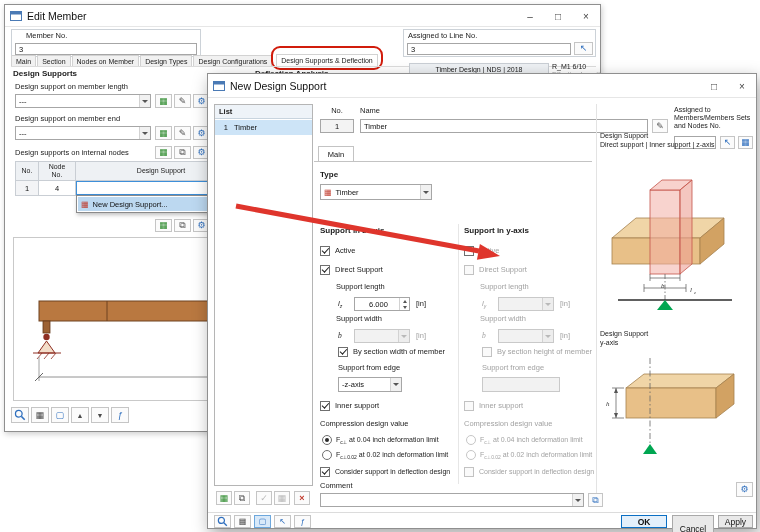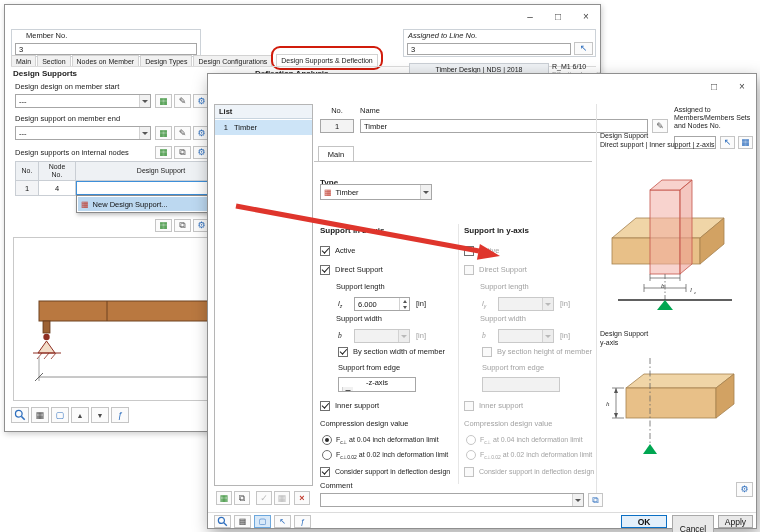--- a/index.html
+++ b/index.html
@@ -9,21 +9,21 @@
 .tb{position:absolute;left:0;top:0;right:0;background:#fff;border-bottom:1px solid #e6e6e6;display:flex;align-items:center;padding-left:5px;gap:5px;}
 .ttl{font-size:10.5px;color:#111;white-space:nowrap;}
 .wb{display:flex;position:absolute;right:0;top:0;}
 .wbtn{width:28px;display:flex;align-items:center;justify-content:center;font-size:10px;color:#444;}
 .lb{position:absolute;white-space:nowrap;color:#1b1b1b;font-size:7.5px;line-height:1.15;}
 .f7{font-size:7px;}.f8{font-size:8px;}
 .sb{font-weight:bold;}
 .dm{color:#a2a2a2;}
 .fld{position:absolute;background:#fff;border:1px solid #a6a6a6;font-size:7.5px;color:#111;display:flex;align-items:center;padding:0 3px;overflow:hidden;}
 .fld .val{flex:1;white-space:nowrap;}
-.fld.rt .val{text-align:left;}
+.fld.rt .val{text-align:center;}
 .fld.ds{background:#f2f2f2;border-color:#c9c9c9;color:#a6a6a6;}
 .fld.sel{border-color:#3d8fd9;}
 .arr{width:11px;align-self:stretch;display:flex;align-items:center;justify-content:center;background:#f1f1f1;border-left:1px solid #d2d2d2;margin-right:-3px;}
 .arr::after{content:"";border:3px solid transparent;border-top:3.5px solid #555;margin-top:3px;}
 .ds .arr{background:#ededed;}
 .ds .arr::after{border-top-color:#b9b9b9;}
 .spin{width:10px;margin-right:-3px;align-self:stretch;display:flex;flex-direction:column;border-left:1px solid #d2d2d2;}
 .spin i{flex:1;display:flex;align-items:center;justify-content:center;}
 .spin .su::after{content:"";border:2.5px solid transparent;border-bottom:3px solid #555;margin-top:-2px;}
 .spin .sd::after{content:"";border:2.5px solid transparent;border-top:3px solid #555;margin-bottom:-2px;}
@@ -48,34 +48,41 @@
 .td{position:absolute;background:#fff;border:1px solid #c9ced4;font-size:7.5px;display:flex;align-items:center;justify-content:center;color:#111;}
 .td.hd{background:#f3f4f6;}
 .ss{font-size:5px;vertical-align:-1.5px;}
 .sep{position:absolute;background:#dcdcdc;}
 svg text{font-family:"Liberation Serif",serif;}
 </style>
 </head>
 <body>
 
 <div class="win" style="left:4px;top:4px;width:597px;height:428px;box-shadow:1px 2px 6px rgba(0,0,0,.2);">
+  <div class="tb" style="height:22px;">
+    <svg width="12" height="12">
+        <rect x="0.5" y="1.5" width="11" height="9" fill="#fff" stroke="#4a7ab5"></rect>
+        <rect x="0.5" y="1.5" width="11" height="3" fill="#4a7ab5"></rect>
+      </svg>
+    <span class="ttl">Edit Member</span>
+  </div>
   <div class="wb" style="height:22px;">
     <span class="wbtn">–</span>
     <span class="wbtn">□</span>
     <span class="wbtn">×</span>
   </div>
 
   <div class="grp" style="left:6px;top:24px;width:190px;height:28px;">
     <span class="lb" style="left:4px;top:2px;padding-left:10px;">Member No.</span>
     <div class="fld" style="left:3px;top:13px;width:182px;height:12px;">
         <span class="val">3</span>
       </div>
   </div>
   <div class="grp" style="left:398px;top:24px;width:193px;height:28px;">
-    <span class="lb" style="left:4px;top:2px;font-style:italic;">Assigned to Line No.</span>
+    <span class="lb" style="left:4px;top:2px;">Assigned to Line No.</span>
     <div class="fld" style="left:3px;top:13px;width:164px;height:12px;">
         <span class="val">3</span>
       </div>
     <div class="ibtn bl" style="left:170px;top:12px;width:19px;height:13px;">
         <span>↖</span>
       </div>
   </div>
 
   <div class="tabs" style="left:6px;top:44px;height:18px;">
     <span class="tab">Main</span>
@@ -88,21 +95,21 @@
   <div class="sep" style="left:6px;top:61px;width:585px;height:1px;"></div>
 
   <span class="lb sb f8" style="left:8px;top:64px;">Design Supports</span>
   <span class="lb sb f8" style="left:250px;top:64px;">Deflection Analysis</span>
   <div class="th" style="left:404px;top:58px;width:140px;height:14px;font-size:7px;">
       <span>Timber Design | NDS | 2018</span>
     </div>
   <span class="lb f7" style="left:547px;top:58px;">R_M1 6/10</span>
   <span class="lb f7 dm" style="left:547px;top:66px;">Effective Lengths</span>
 
-  <span class="lb" style="left:10px;top:78px;">Design design on member start</span>
+  <span class="lb" style="left:10px;top:78px;">Design support on member length</span>
   <div class="fld" style="left:10px;top:89px;width:136px;height:14px;">
     <span class="val">---</span>
       <span class="arr"></span>
   </div>
   <div class="ibtn g" style="left:150px;top:89px;width:17px;height:14px;">
       <span>▦</span>
     </div>
   <div class="ibtn dk" style="left:169px;top:89px;width:17px;height:14px;">
       <span>✎</span>
     </div>
@@ -211,20 +218,27 @@
     </div>
   <div class="ibtn dk" style="left:86px;top:402px;width:18px;height:16px;font-size:7px;">
       <span>▼</span>
     </div>
   <div class="ibtn bl it" style="left:106px;top:402px;width:18px;height:16px;">
       <span>ƒ</span>
     </div>
 </div>
 
 <div class="win" style="left:207px;top:73px;width:550px;height:456px;z-index:10;box-shadow:3px 6px 16px rgba(0,0,0,.35);">
+  <div class="tb" style="height:24px;">
+    <svg width="12" height="12">
+        <rect x="0.5" y="1.5" width="11" height="9" fill="#fff" stroke="#4a7ab5"></rect>
+        <rect x="0.5" y="1.5" width="11" height="3" fill="#4a7ab5"></rect>
+      </svg>
+    <span class="ttl">New Design Support</span>
+  </div>
   <div class="wb" style="height:24px;">
     <span class="wbtn">□</span>
     <span class="wbtn">×</span>
   </div>
 
   <div class="a" style="left:6px;top:30px;width:99px;height:382px;border:1px solid #b5b5b5;background:#fff;">
     <div class="a" style="left:0;top:0;right:0;height:14px;background:#eef3f8;border-bottom:1px solid #c8d4de;display:flex;align-items:center;padding-left:4px;">
       <span style="font-size:7.5px;font-weight:bold;color:#222;">List</span>
     </div>
     <div class="a" style="left:0;top:15px;right:0;height:15px;background:#cde4f7;display:flex;align-items:center;">
@@ -268,21 +282,21 @@
     </div>
   <div class="ibtn bl" style="left:530px;top:62px;width:15px;height:13px;">
       <span>▦</span>
     </div>
 
   <div class="a" style="left:110px;top:72px;width:36px;height:15px;background:#fff;border:1px solid #c3c3c3;border-bottom:none;display:flex;align-items:center;justify-content:center;">
     <span style="font-size:7.5px;color:#111;">Main</span>
   </div>
   <div class="sep" style="left:106px;top:87px;width:278px;height:1px;background:#c3c3c3;"></div>
 
-  <span class="lb sb f8" style="left:112px;top:96px;margin-top:8px;">Type</span>
+  <span class="lb sb f8" style="left:112px;top:96px;">Type</span>
   <div class="fld" style="left:112px;top:110px;width:112px;height:16px;gap:4px;">
     <span class="rd" style="font-size:8px;">▦</span>
     <span class="val">Timber</span>
       <span class="arr"></span>
   </div>
 
   <div class="sep" style="left:250px;top:150px;width:1px;height:260px;background:#e6e6e6;"></div>
   <div class="sep" style="left:388px;top:30px;width:1px;height:402px;background:#e3e3e3;"></div>
 
   <span class="lb sb f8" style="left:112px;top:152px;">Support in z-axis</span>
@@ -303,21 +317,21 @@
   <span class="lb" style="left:128px;top:241px;">Support width</span>
   <span class="lb it" style="left:130px;top:258px;">b</span>
   <div class="fld ds" style="left:146px;top:255px;width:56px;height:14px;">
     <span class="val"></span>
       <span class="arr"></span>
   </div>
   <span class="lb dm" style="left:208px;top:258px;">[in]</span>
   <span class="cb ck" style="left:130px;top:273px;"></span>
   <span class="lb" style="left:145px;top:274px;">By section width of member</span>
   <span class="lb" style="left:130px;top:290px;">Support from edge</span>
-  <div class="fld" style="left:130px;top:303px;width:78px;height:15px;flex-direction:column;">
+  <div class="fld" style="left:130px;top:303px;width:64px;height:15px;">
     <span class="val">-z-axis</span>
       <span class="arr"></span>
   </div>
   <span class="cb ck" style="left:112px;top:327px;"></span>
   <span class="lb" style="left:127px;top:328px;">Inner support</span>
   <span class="lb" style="left:112px;top:346px;">Compression design value</span>
   <span class="rad on" style="left:114px;top:361px;"></span>
   <span class="lb f7" style="left:128px;top:362px;"><span>F</span><sub class="ss">c⊥</sub><span> at 0.04 inch deformation limit</span></span>
   <span class="rad" style="left:114px;top:376px;"></span>
   <span class="lb f7" style="left:128px;top:377px;"><span>F</span><sub class="ss">c⊥0.02</sub><span> at 0.02 inch deformation limit</span></span>

